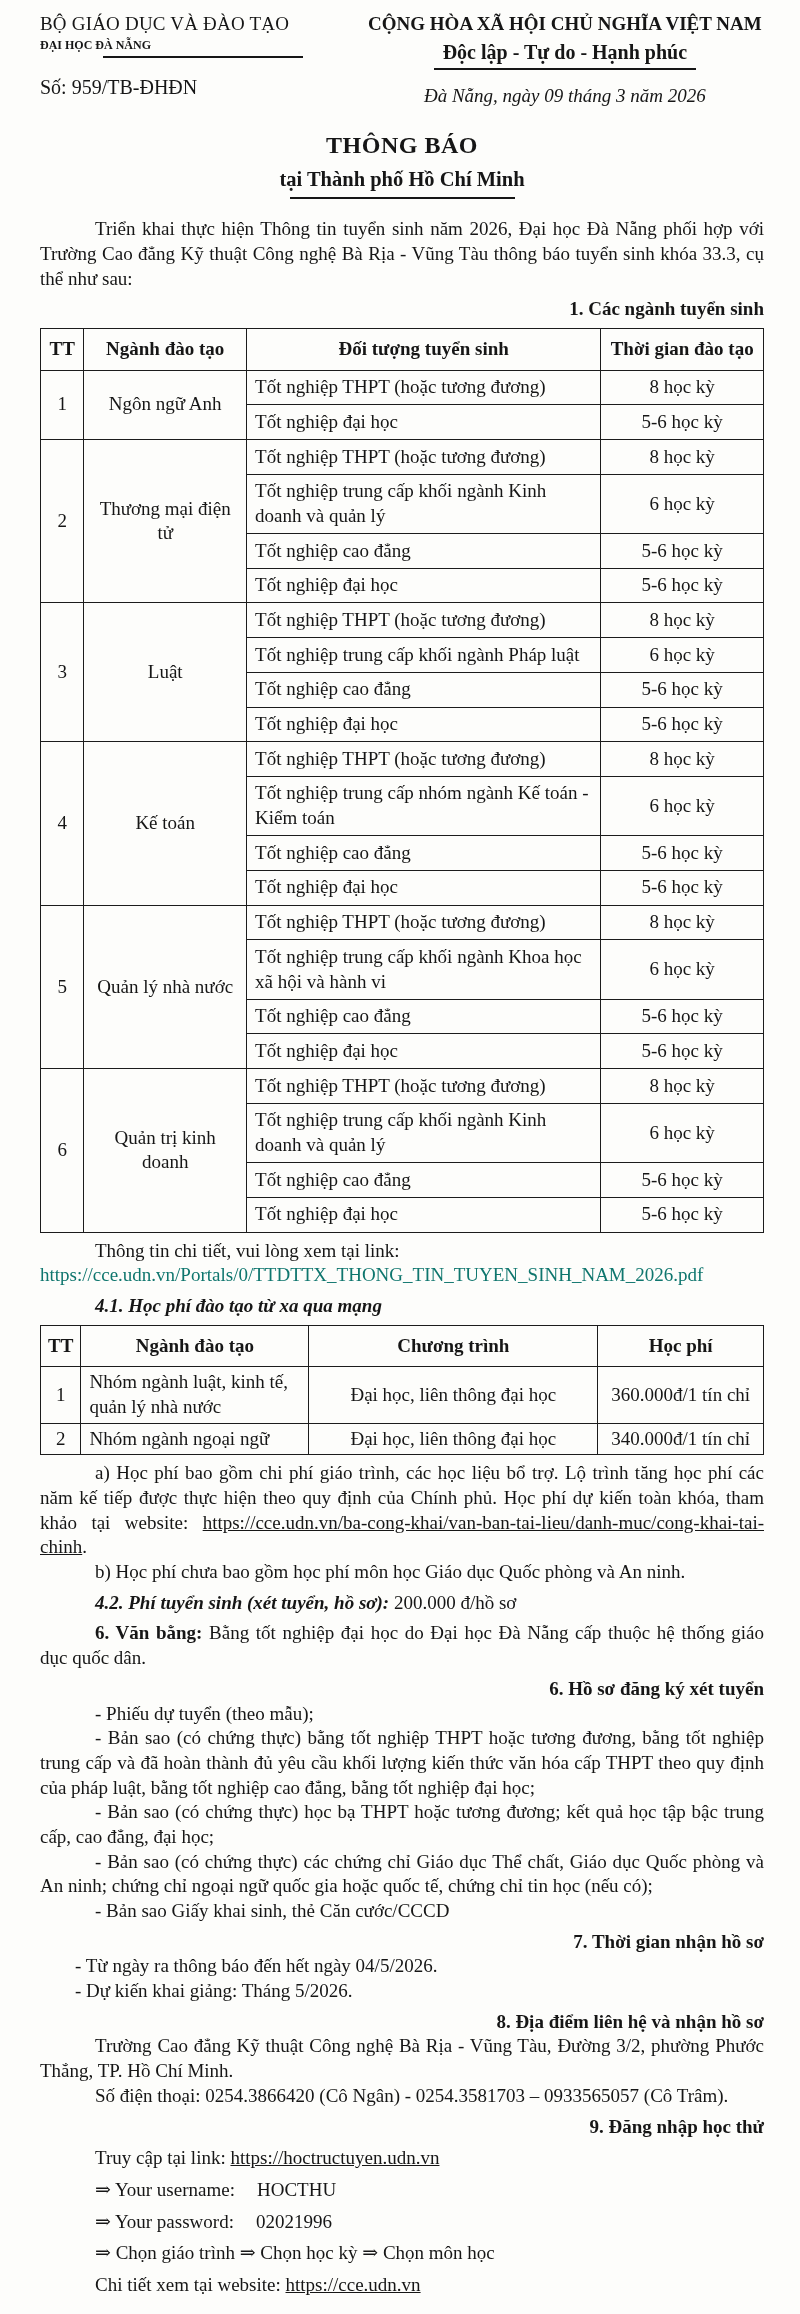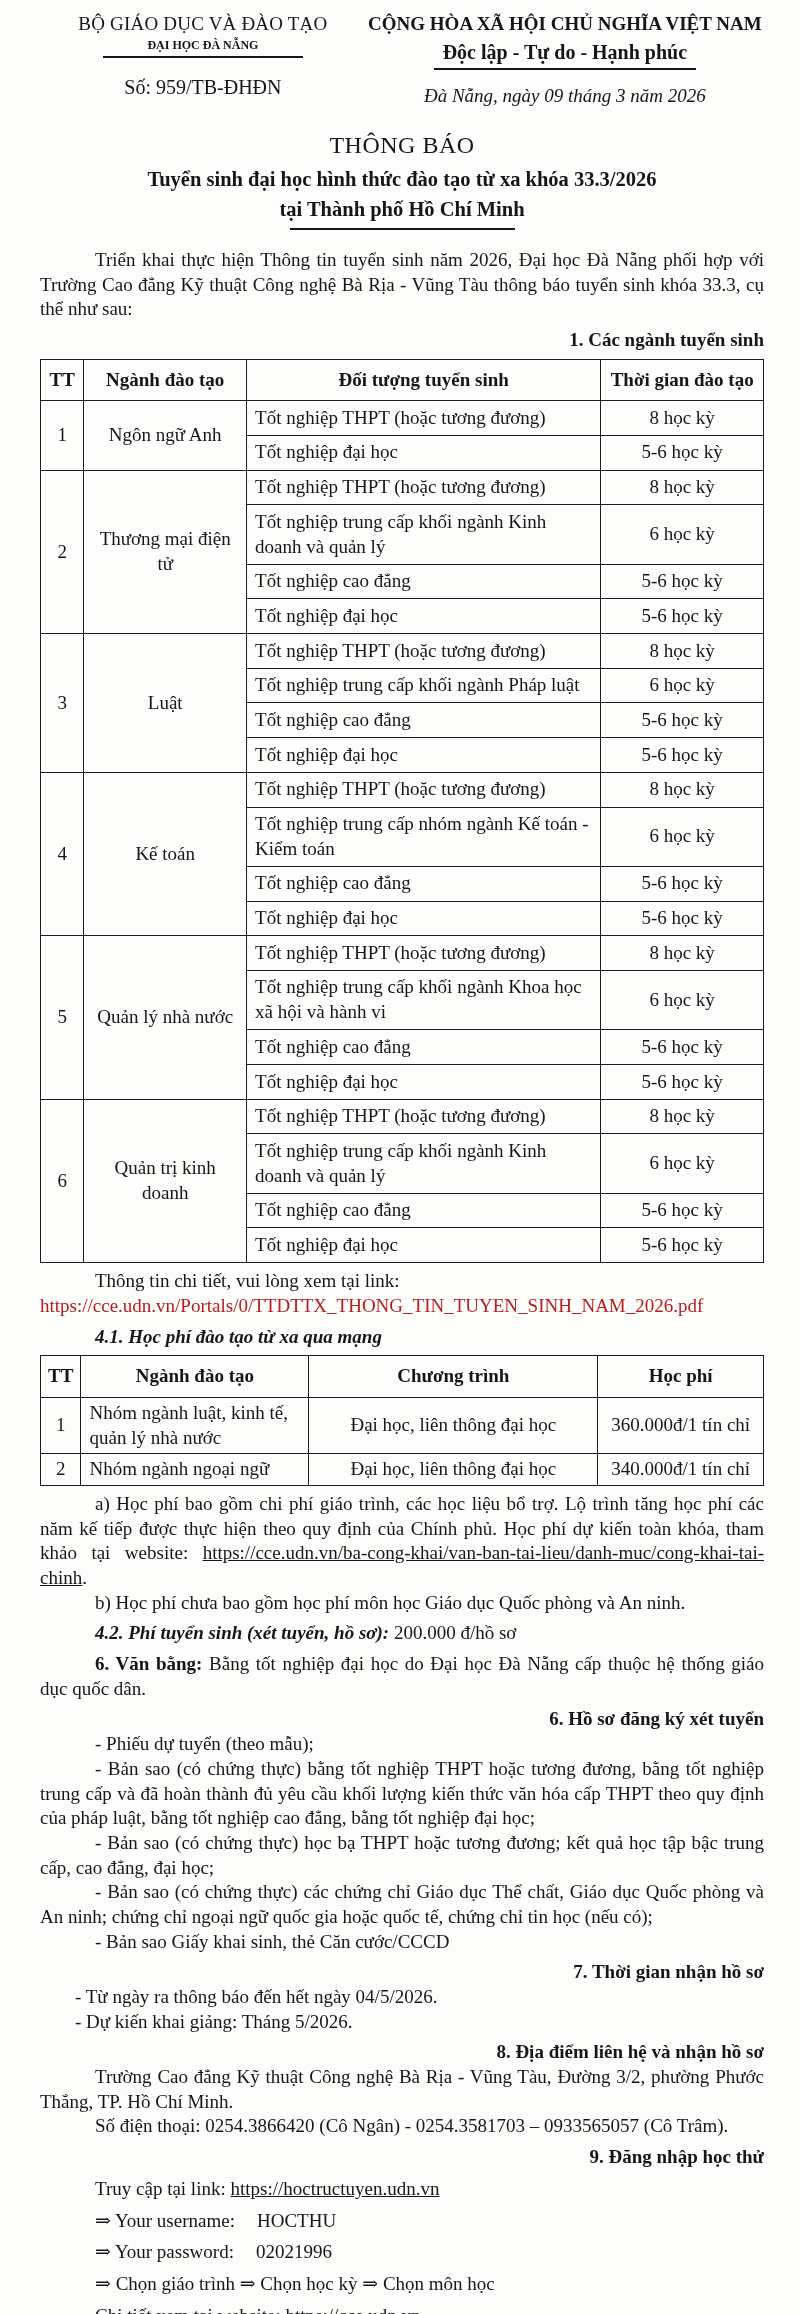--- a/index.html
+++ b/index.html
@@ -7,57 +7,57 @@
     width:800px;height:2314px;overflow:hidden;
     background:#fdfdfb;color:#161616;
     font-family:"Liberation Serif","DejaVu Serif",serif;
     font-size:19px;line-height:1.3;
     -webkit-font-smoothing:antialiased;
   }
   .page{padding:12px 36px 0 40px;position:relative;}
 
   
   .hdr{display:flex;align-items:flex-start;}
-  .hdr-left{width:45%;text-align:center;}
+  .hdr-left{width:45%;text-align:left;}
   .hdr-right{width:55%;text-align:center;}
   .org-parent{font-size:19px;letter-spacing:.2px;}
   .org{font-weight:bold;font-size:12px;margin-top:1px;}
   .motto1{font-weight:bold;font-size:19px;}
   .motto2{font-weight:bold;font-size:20px;margin-top:2px;}
   .rule{height:0;border-bottom:2px solid #161616;margin:3px auto 0;}
   .rule-org{width:200px;}
   .rule-motto{width:262px;}
   .rule-title{width:225px;margin-top:5px;}
   .doc-number{margin-top:16px;font-size:20px;}
   .place-date{margin-top:14px;font-style:italic;font-size:19px;}
 
   
   .title-block{text-align:center;margin-top:22px;}
-  .doc-title{font-weight:normal;font-size:24px;letter-spacing:.5px;}
+  .doc-title{font-weight:bold;font-size:24px;letter-spacing:.5px;}
   .doc-subtitle{font-weight:bold;font-size:20.5px;margin-top:4px;}
 
   p{margin:0;text-align:justify;}
   .indent{text-indent:55px;}
   .intro{margin-top:18px;}
   .h{font-weight:bold;text-align:right;}
   .hi{font-weight:bold;font-style:italic;}
   .sec{margin-top:6px;}
 
   table{border-collapse:collapse;width:100%;margin:6px 0 6px;}
   th,td{border:1.7px solid #1c1c1c;padding:3px 8px;vertical-align:middle;}
   th{font-weight:bold;font-size:19px;padding:8px 4px;}
   td{font-size:19px;}
   .c{text-align:center;}
   .l{text-align:left;}
   td.sub{padding:4.5px 8px;}
   .t1 .col-tt{width:6%;}   .t1 .col-ng{width:22.5%;} .t1 .col-dt{width:49%;} .t1 .col-tg{width:22.5%;}
   .t2 .col-tt{width:5.6%;} .t2 .col-ng{width:31.5%;} .t2 .col-ct{width:40%;} .t2 .col-hp{width:22.9%;}
 
   .lnk{text-decoration:underline;color:#161616;}
-  .plain-link{color:#b91c1c;text-decoration:none;}
+  .plain-link{color:#0f766e;text-decoration:none;}
   .url-line{text-align:left;}
   .val{padding-left:22px;}
   .s9line{margin-top:7px;text-align:left;text-indent:55px;}
 </style>
 </head>
 <body>
 
 <div class="page">
 
   <div class="hdr">
@@ -70,21 +70,20 @@
     <div class="hdr-right">
       <div class="motto1">CỘNG HÒA XÃ HỘI CHỦ NGHĨA VIỆT NAM</div>
       <div class="motto2">Độc lập - Tự do - Hạnh phúc</div>
       <div class="rule rule-motto"></div>
       <div class="place-date">Đà Nẵng, ngày 09 tháng 3 năm 2026</div>
     </div>
   </div>
 
   <div class="title-block">
     <div class="doc-title">THÔNG BÁO</div>
-    <div class="doc-subtitle">Tuyển sinh đại học hình thức đào tạo từ xa khóa 33.3/2026</div>
     <div class="doc-subtitle">tại Thành phố Hồ Chí Minh</div>
     <div class="rule rule-title"></div>
   </div>
 
   <p class="intro indent">Triển khai thực hiện Thông tin tuyển sinh năm 2026, Đại học Đà Nẵng phối hợp với Trường Cao đẳng Kỹ thuật Công nghệ Bà Rịa - Vũng Tàu thông báo tuyển sinh khóa 33.3, cụ thể như sau:</p>
 
   <p class="h indent sec">1. Các ngành tuyển sinh</p>
 
   <table class="t1">
     <tbody>

